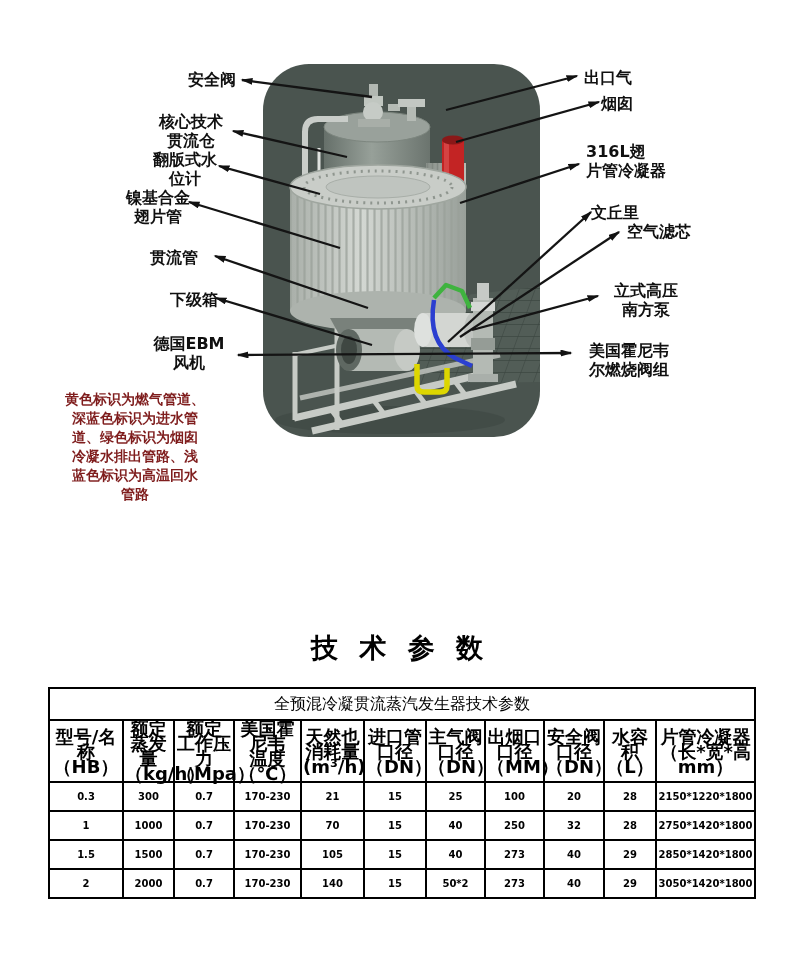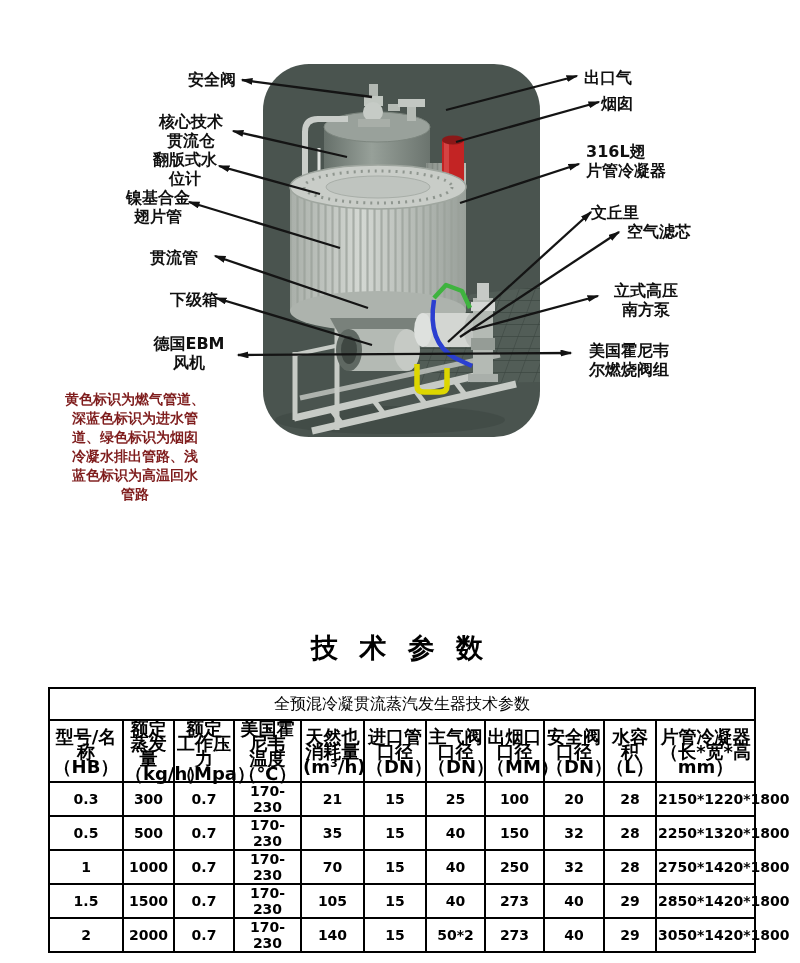--- a/index.html
+++ b/index.html
@@ -27,21 +27,21 @@
   .spec-table {
     position:absolute; left:48px; top:687px; width:706px;
     border-collapse:collapse; table-layout:fixed;
   }
   .spec-table td, .spec-table th {
     border:2px solid #000; text-align:center; vertical-align:middle;
     white-space:pre-line; padding:0 1px; color:#000;
   }
   .spec-table .t-title td { height:32px; font-size:16px; font-weight:400; }
   .spec-table th { height:58px; font-size:18px; font-weight:700; line-height:15px; }
-  .spec-table .t-row td { height:29px; font-size:14px; font-weight:700; }
+  .spec-table .t-row td { height:29px; font-size:10px; font-weight:700; }
 </style>
 </head>
 <body>
 
 <div class="stage">
   <svg width="800" height="620" viewBox="0 0 800 620">
     <defs>
       <linearGradient id="gVessel" x1="0" y1="0" x2="1" y2="0">
         <stop offset="0" stop-color="#66706a"></stop>
           <stop offset="0.45" stop-color="#97a099"></stop>
@@ -277,33 +277,20 @@
         <td>170-230</td>
         <td>21</td>
         <td>15</td>
         <td>25</td>
         <td>100</td>
         <td>20</td>
         <td>28</td>
         <td>2150*1220*1800</td>
   </tr>
   <tr class="t-row">
-    <td>0.5</td>
-        <td>500</td>
-        <td>0.7</td>
-        <td>170-230</td>
-        <td>35</td>
-        <td>15</td>
-        <td>40</td>
-        <td>150</td>
-        <td>32</td>
-        <td>28</td>
-        <td>2250*1320*1800</td>
-  </tr>
-  <tr class="t-row">
     <td>1</td>
         <td>1000</td>
         <td>0.7</td>
         <td>170-230</td>
         <td>70</td>
         <td>15</td>
         <td>40</td>
         <td>250</td>
         <td>32</td>
         <td>28</td>

